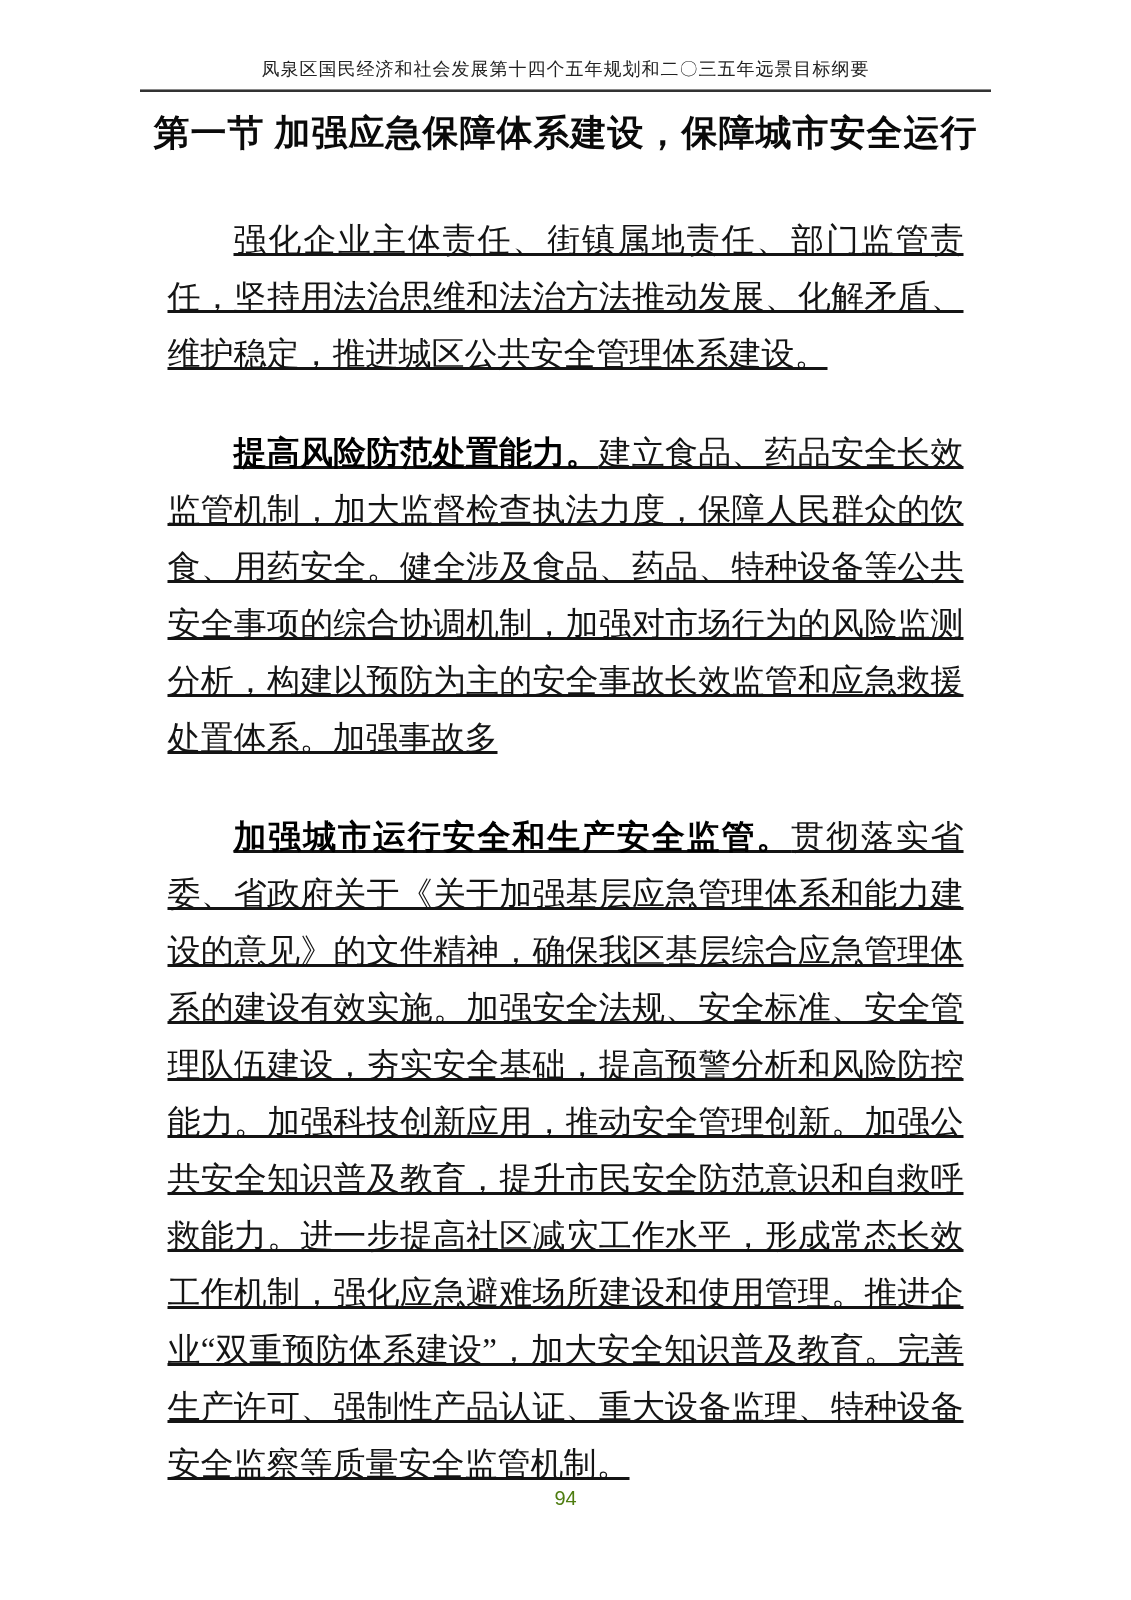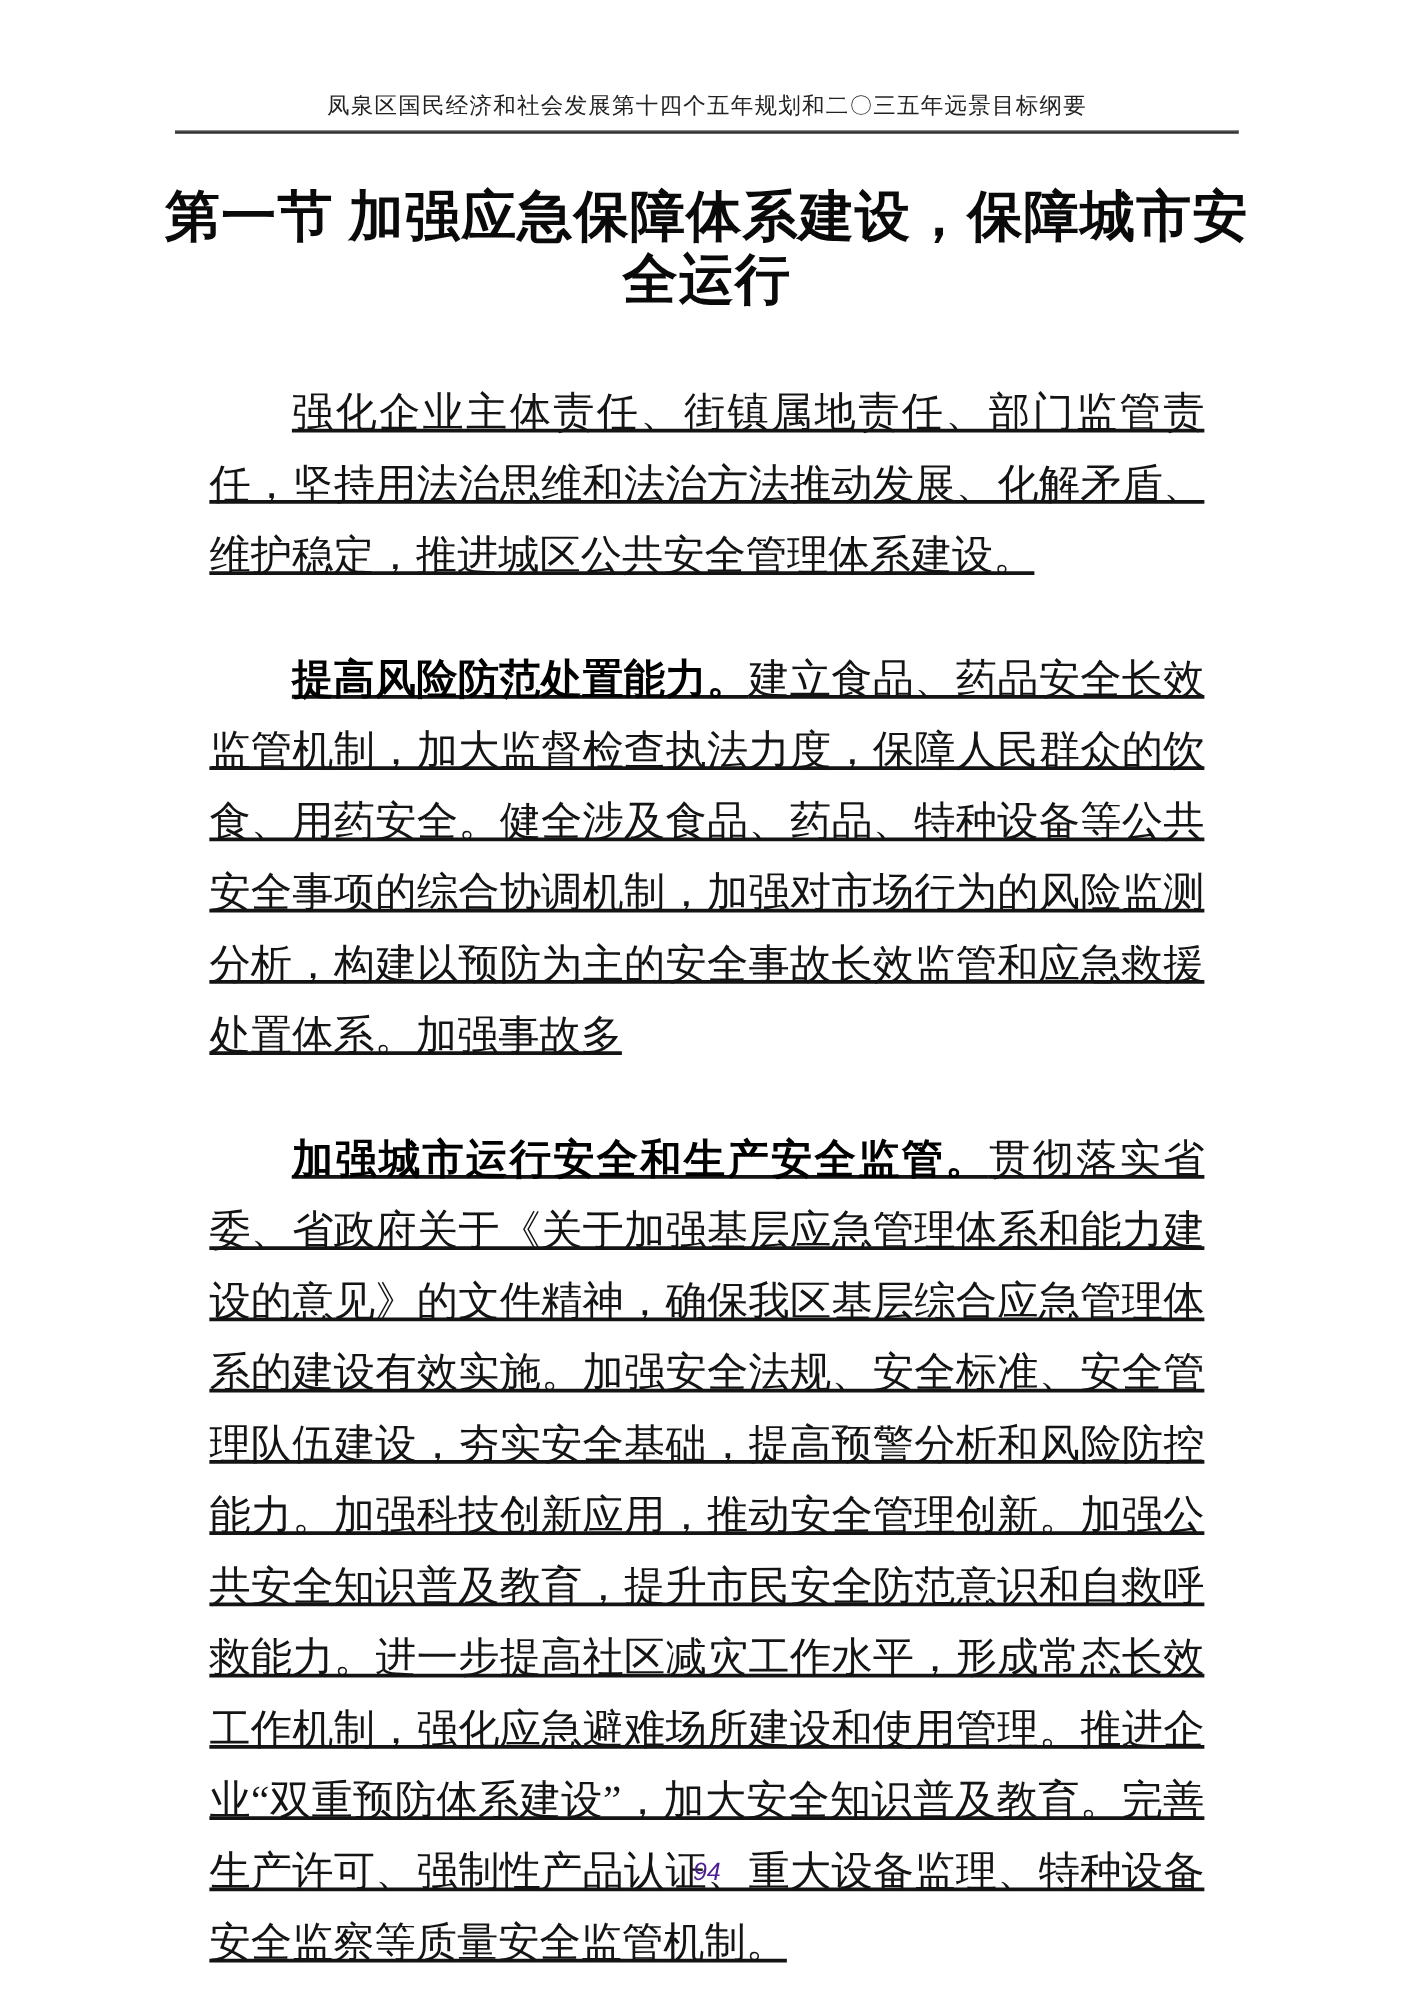--- a/index.html
+++ b/index.html
@@ -5,40 +5,40 @@
   html,body{margin:0;padding:0;background:#e8e8e8;}
   .page{
     position:relative;
     width:1131px;height:1600px;
     margin:0 auto;
     background:#ffffff;
     font-family:"Liberation Serif","DejaVu Serif",serif;
     color:#111;
     overflow:hidden;
   }
-  .header{padding-top:72px;}
+  .header{padding-top:57px;}
   .header-text{
     text-align:center;
     font-size:18px;
     line-height:24px;
     color:#222;
     letter-spacing:1px;
   }
   .header-rule{
     width:851px;
     margin:8px auto 0 auto;
     height:2px;
     background:#333;
     border-top:1px solid #8a8a8a;
   }
   .title{
-    margin:42px auto 0 auto;
+    margin:16px auto 0 auto;
     width:900px;
     text-align:center;
-    font-size:44px;
+    font-size:36px;
     line-height:50px;
     font-weight:bold;
     letter-spacing:1px;
     color:#0a0a0a;
   }
   .body{
     width:796px;
     margin:54px auto 0 auto;
     font-size:33px;
     line-height:57px;
@@ -55,22 +55,21 @@
   .para-lead{font-weight:bold;color:#000;}
   .footer{
     position:absolute;
     left:0;bottom:90px;
     width:100%;
     text-align:center;
   }
   .page-number{
     font-family:"Liberation Sans","DejaVu Sans",sans-serif;
     font-size:20px;
-    color:#4c1d95;
-    font-style:italic;
+    color:#4d7c0f;
   }
 </style>
 </head>
 <body>
 
 <div class="page">
 
   <div class="header">
     <div class="header-text">凤泉区国民经济和社会发展第十四个五年规划和二〇三五年远景目标纲要</div>
     <div class="header-rule"></div>

